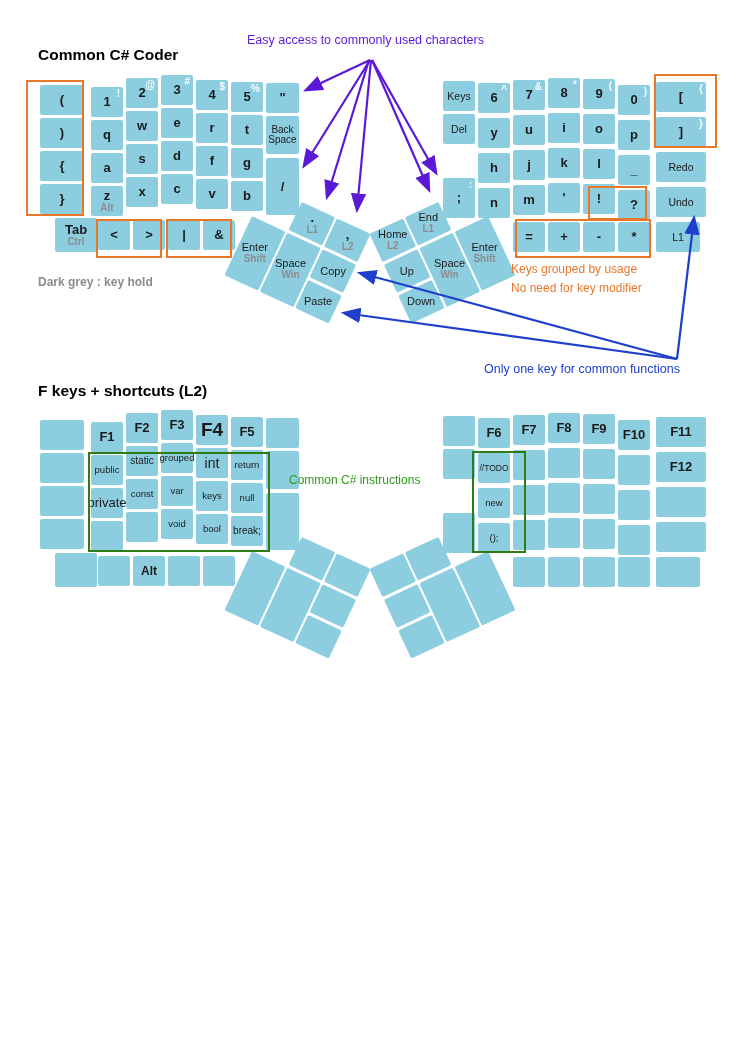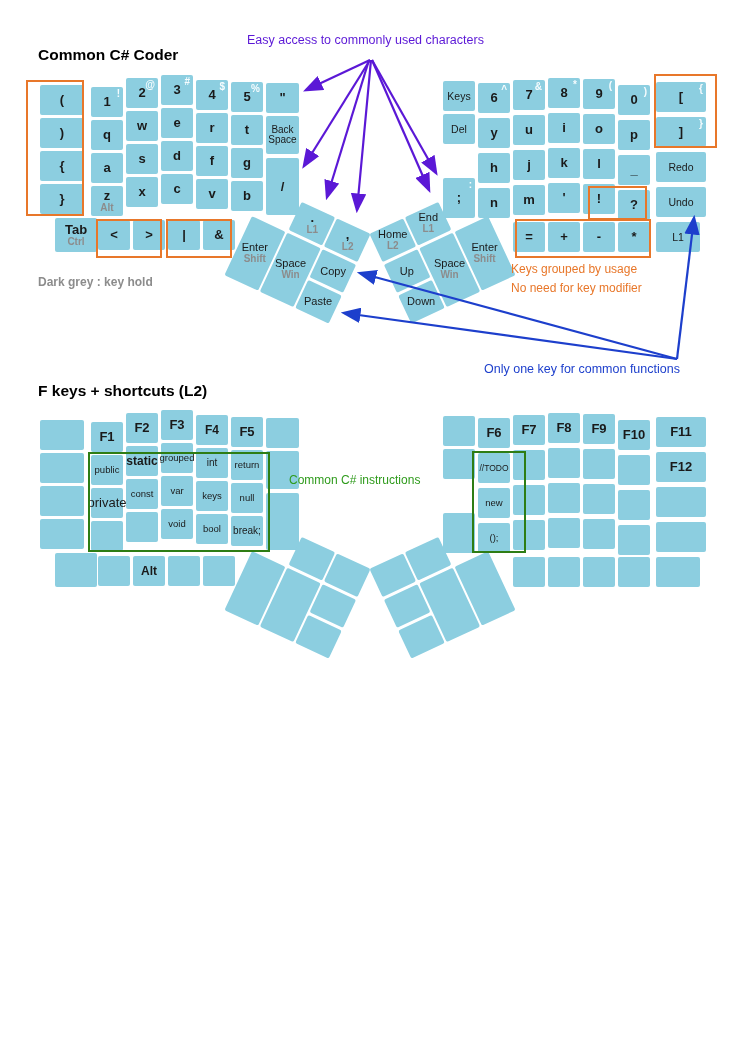--- a/index.html
+++ b/index.html
@@ -486,21 +486,21 @@
     <div class="key" style="left: 91px; top: 521px; width: 32px; height: 30px;">
       <div class="kin"></div>
     </div>
     <div class="key" style="left: 126px; top: 413px; width: 32px; height: 30px;">
       <div class="kin">
         <div class="kl" style="font-size: 13px; font-weight: 700;">F2</div>
       </div>
     </div>
     <div class="key" style="left: 126px; top: 446px; width: 32px; height: 30px;">
       <div class="kin">
-        <div class="kl" style="font-size: 12px; font-weight: 700;">static</div>
+        <div class="kl" style="font-size: 10px; font-weight: 400;">static</div>
       </div>
     </div>
     <div class="key" style="left: 126px; top: 479px; width: 32px; height: 30px;">
       <div class="kin">
         <div class="kl" style="font-size: 9.5px; font-weight: 400;">const</div>
       </div>
     </div>
     <div class="key" style="left: 126px; top: 512px; width: 32px; height: 30px;">
       <div class="kin"></div>
     </div>
@@ -519,26 +519,26 @@
         <div class="kl" style="font-size: 9.5px; font-weight: 400;">var</div>
       </div>
     </div>
     <div class="key" style="left: 161px; top: 509px; width: 32px; height: 30px;">
       <div class="kin">
         <div class="kl" style="font-size: 9.5px; font-weight: 400;">void</div>
       </div>
     </div>
     <div class="key" style="left: 196px; top: 415px; width: 32px; height: 30px;">
       <div class="kin">
-        <div class="kl" style="font-size: 12px; font-weight: 700;">F4</div>
+        <div class="kl" style="font-size: 19px; font-weight: 700;">F4</div>
       </div>
     </div>
     <div class="key" style="left: 196px; top: 448px; width: 32px; height: 30px;">
       <div class="kin">
-        <div class="kl" style="font-size: 10px; font-weight: 400;">int</div>
+        <div class="kl" style="font-size: 14px; font-weight: 400;">int</div>
       </div>
     </div>
     <div class="key" style="left: 196px; top: 481px; width: 32px; height: 30px;">
       <div class="kin">
         <div class="kl" style="font-size: 9.5px; font-weight: 400;">keys</div>
       </div>
     </div>
     <div class="key" style="left: 196px; top: 514px; width: 32px; height: 30px;">
       <div class="kin">
         <div class="kl" style="font-size: 9.5px; font-weight: 400;">bool</div>

